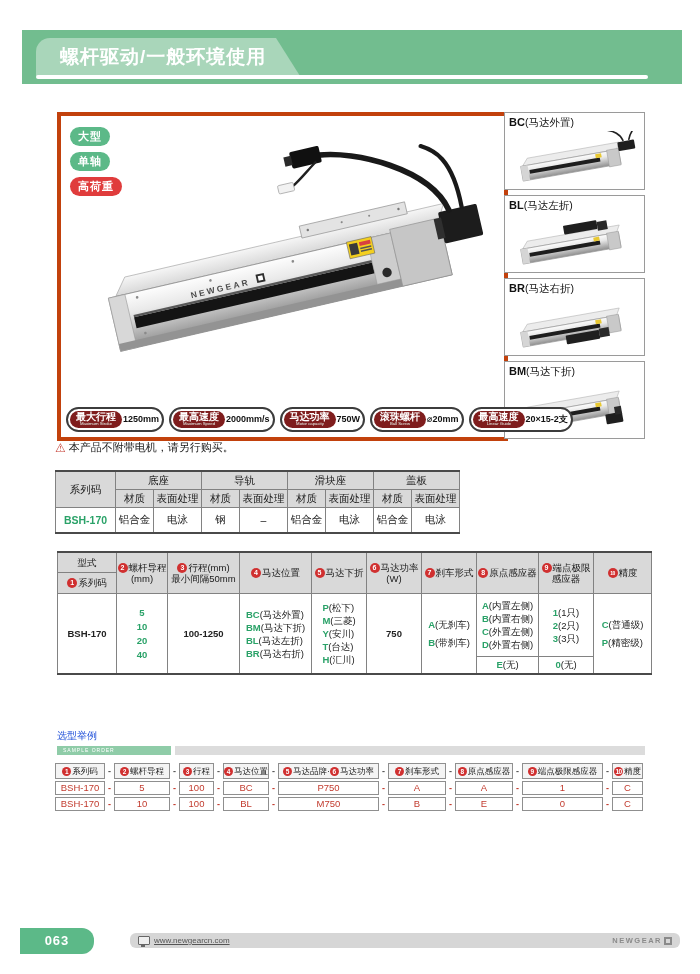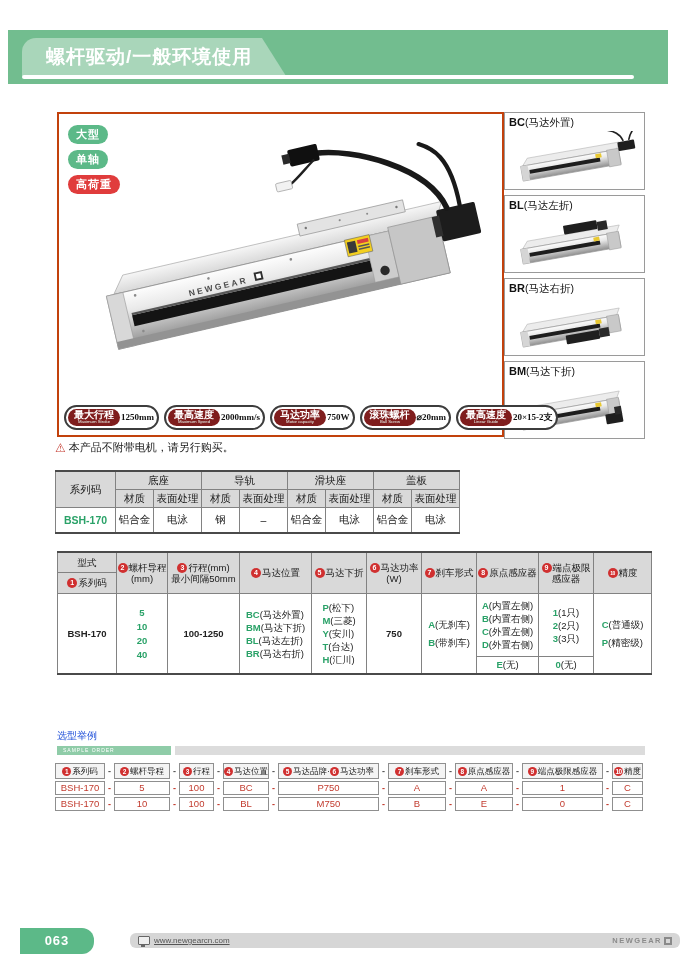--- a/index.html
+++ b/index.html
@@ -1,43 +1,43 @@
 <!DOCTYPE html>
 <html lang="zh"><head>
 <meta charset="utf-8">
 <style>
   html,body{margin:0;padding:0;background:#fff;}
   .page{position:relative;width:700px;height:974px;background:#fff;overflow:hidden;
         font-family:"Liberation Sans","DejaVu Sans",sans-serif;color:#222;}
 
   
-  .band{position:absolute;left:8px;top:30px;width:660px;height:54px;background:#72bd8f;}
+  .band{position:absolute;left:22px;top:30px;width:660px;height:54px;background:#72bd8f;}
   .band-label{position:absolute;left:14px;top:8px;height:38px;line-height:38px;background:#a9d6ba;
               border-top-left-radius:14px;padding:0 10px 0 24px;color:#fff;font-weight:bold;font-size:19px;letter-spacing:1px;}
   .band-label-slant{position:absolute;left:100%;top:0;width:0;height:0;
               border-bottom:38px solid #a9d6ba;border-right:24px solid transparent;}
   .band-title{position:absolute;left:330px;top:10px;color:#fff;font-weight:bold;font-size:20px;letter-spacing:1px;white-space:nowrap;}
   .band-underline{position:absolute;left:14px;bottom:5px;width:612px;height:4px;background:#fff;border-radius:2px;}
 
   
-  .main-panel{position:absolute;left:57px;top:112px;width:443px;height:321px;border:2px solid #c2410c;background:#fff;}
+  .main-panel{position:absolute;left:57px;top:112px;width:443px;height:321px;border:4px solid #c2410c;background:#fff;}
   .tags{position:absolute;left:9px;top:11px;z-index:3;}
   .pill{display:block;width:max-content;color:#fff;font-size:11px;font-weight:bold;border-radius:10px;
         padding:2px 8px;margin-bottom:6px;letter-spacing:1px;}
   .pill-green{background:#5cb988;}
   .pill-red{background:#e03c3c;}
   .prod-svg{position:absolute;left:0;top:6px;width:443px;height:282px;}
 
   
   .badges{position:absolute;left:5px;right:5px;bottom:5px;display:flex;gap:5px;z-index:3;}
   .badge{flex:1;display:flex;align-items:center;border:2px solid #3c3c3c;border-radius:14px;background:#fff;padding:2px;}
   .badge-tag{background:#7f1d1d;border-radius:9px;padding:1px 4px;text-align:center;line-height:1.05;min-width:44px;}
   .badge-zh{display:block;color:#fff;font-weight:bold;font-size:10px;white-space:nowrap;}
   .badge-en{display:block;color:#eaf6ef;font-size:4.5px;white-space:nowrap;transform:scale(.95);}
-  .badge-val{flex:1;text-align:center;font-weight:bold;font-size:9px;color:#111;white-space:nowrap;padding:0 1px;font-family:Liberation Serif, serif;}
+  .badge-val{flex:1;text-align:center;font-weight:bold;font-size:9px;color:#111;white-space:nowrap;padding:0 1px;}
 
   
   .variants{position:absolute;left:504px;top:112px;width:141px;}
   .vbox{position:relative;width:139px;height:76px;border:1px solid #9a9a9a;margin-bottom:5px;background:#fff;}
   .vlabel{position:absolute;left:4px;top:3px;font-size:10.5px;color:#111;white-space:nowrap;z-index:2;}
   .vlabel b{font-size:11px;}
   .vthumb{position:absolute;left:0;bottom:0;width:139px;height:58px;}
 
   
   .note{position:absolute;left:55px;top:440px;font-size:11px;color:#222;display:flex;align-items:center;gap:3px;}

